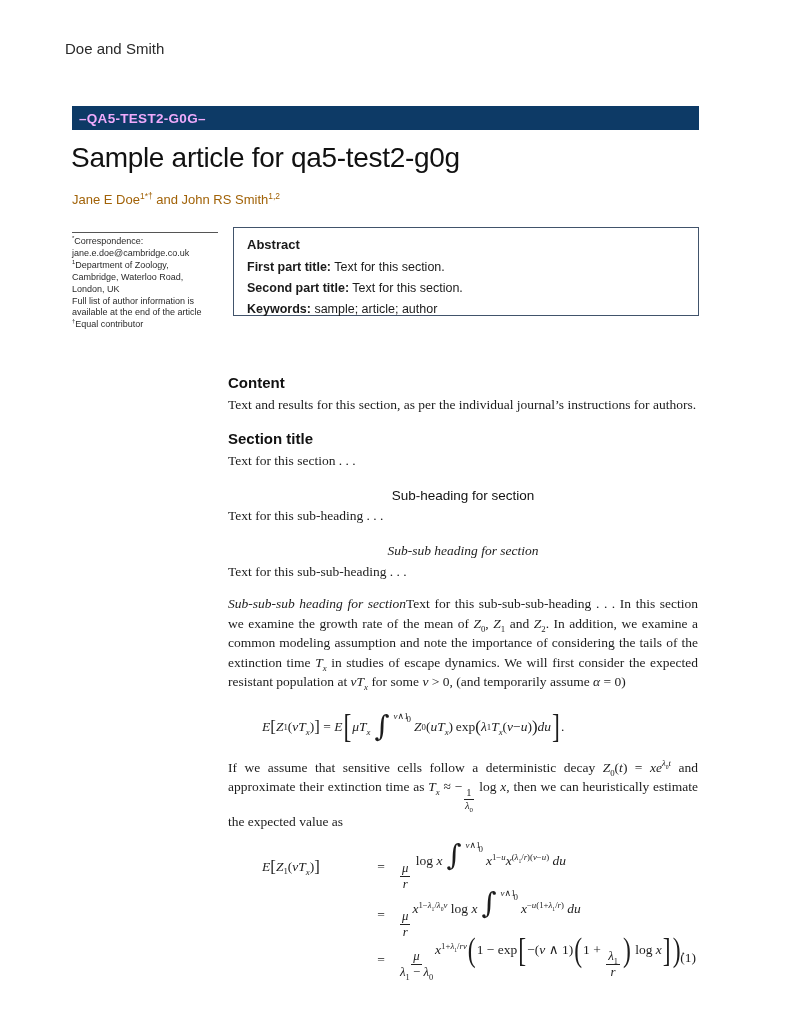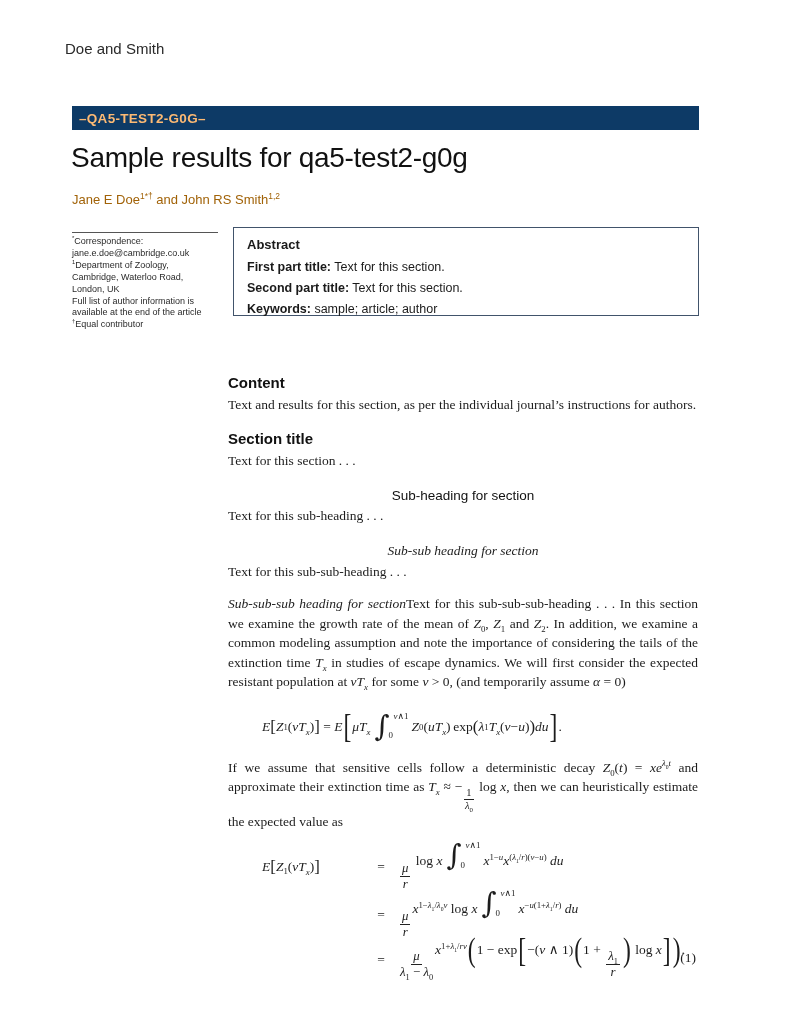--- a/index.html
+++ b/index.html
@@ -15,21 +15,21 @@
   
   .running-head {
     position:absolute; left:65px; top:40px;
     font-family:"Liberation Sans", sans-serif; font-size:15px; color:#2a2a2a;
   }
   .banner {
     position:absolute; left:72px; top:106px; width:627px; height:24px;
     background:var(--banner-color, #0d3a66); display:flex; align-items:center;
   }
   .banner-text {
-    color:#fdba74; font-family:"Liberation Sans", sans-serif;
+    color:#f0abfc; font-family:"Liberation Sans", sans-serif;
     font-weight:bold; font-size:13.5px; padding-left:7px; letter-spacing:0.3px;
   }
   .title {
     position:absolute; left:71px; top:142px; margin:0;
     font-family:"Liberation Sans", sans-serif; font-weight:400;
     font-size:28px; letter-spacing:-0.3px; color:#111;
   }
   .authors {
     position:absolute; left:72px; top:192px;
     font-family:"Liberation Sans", sans-serif; font-size:13px; color:#a16207;
@@ -84,21 +84,21 @@
   }
   .frac {
     display:inline-flex; flex-direction:column; align-items:center;
     vertical-align:-0.5em; line-height:1.15; font-size:0.95em; margin:0 2px;
   }
   .frac > span:first-child { border-bottom:1px solid #222; padding:0 2px; }
   .frac.small { font-size:0.78em; vertical-align:-0.45em; }
   .igr { display:inline-flex; align-items:center; margin:0 3px 0 4px; }
   .int { font-size:2.15em; line-height:0.85; font-style:normal; font-family:"DejaVu Serif", serif; }
   .ilim {
-    display:inline-flex; flex-direction:column; justify-content:space-between;
+    display:inline-flex; flex-direction:row; justify-content:space-between;
     height:2.7em; font-size:0.66em; margin-left:1px;
   }
   .ilim .t { margin-top:-0.4em; margin-left:3px; white-space:nowrap; }
   .ilim .b { margin-bottom:-0.2em; margin-left:-2px; }
   .bd  { font-size:1.25em; vertical-align:-0.08em; }
   .bd2 {
     display:inline-block; font-size:1.75em; transform:scaleY(1.45);
     vertical-align:-0.18em; line-height:1; margin:0 1px;
   }
 
@@ -114,21 +114,21 @@
 <body>
 
 <div class="page">
 
   <div class="running-head">Doe and Smith</div>
 
   <div class="banner">
     <span class="banner-text">–QA5-TEST2-G0G–</span>
   </div>
 
-  <h1 class="title">Sample results for qa5-test2-g0g</h1>
+  <h1 class="title">Sample article for qa5-test2-g0g</h1>
 
   <div class="authors">Jane E Doe<sup>1*†</sup> and John RS Smith<sup>1,2</sup></div>
 
   <aside class="sidenotes">
     <div class="note-line"><sup>*</sup>Correspondence:</div>
     <div class="note-line">jane.e.doe@cambridge.co.uk</div>
     <div class="note-line"><sup>1</sup>Department of Zoology,</div>
     <div class="note-line">Cambridge, Waterloo Road,</div>
     <div class="note-line">London, UK</div>
     <div class="note-line">Full list of author information is</div>

